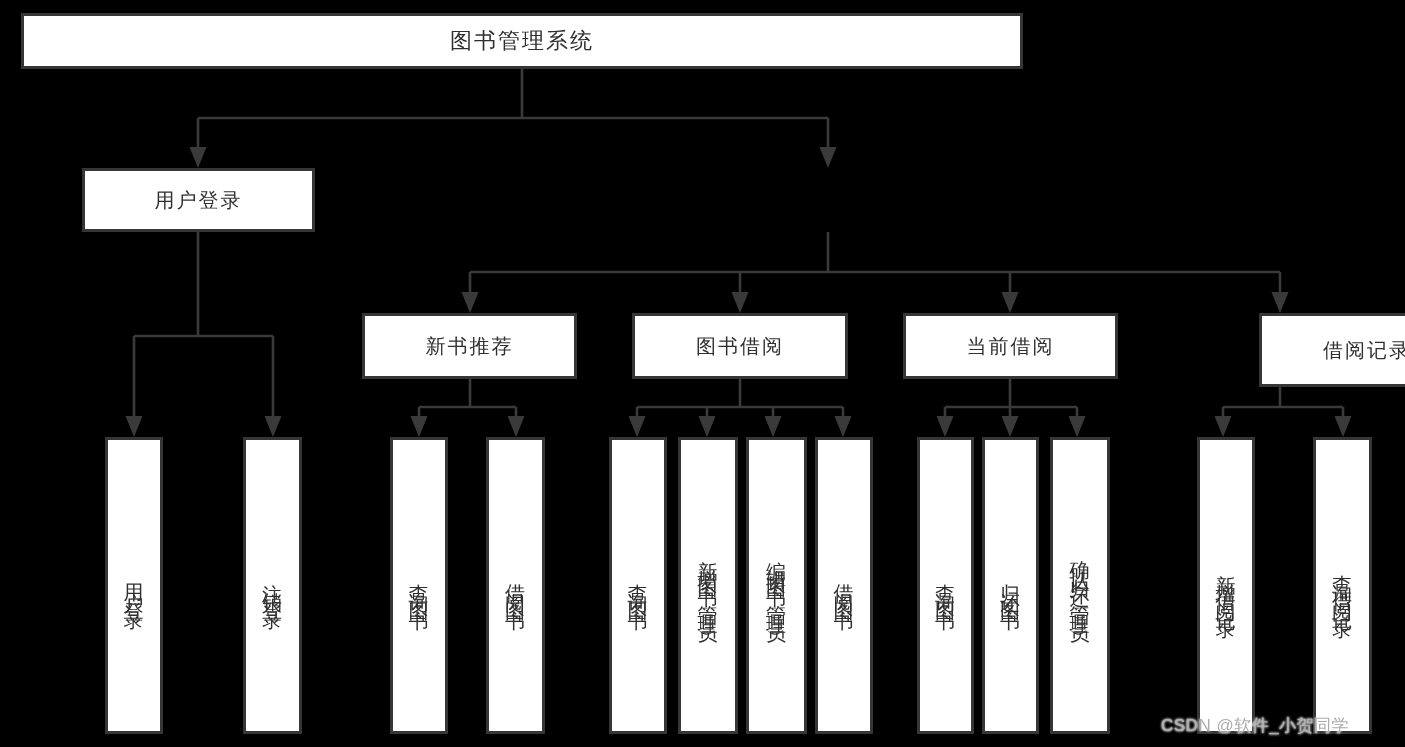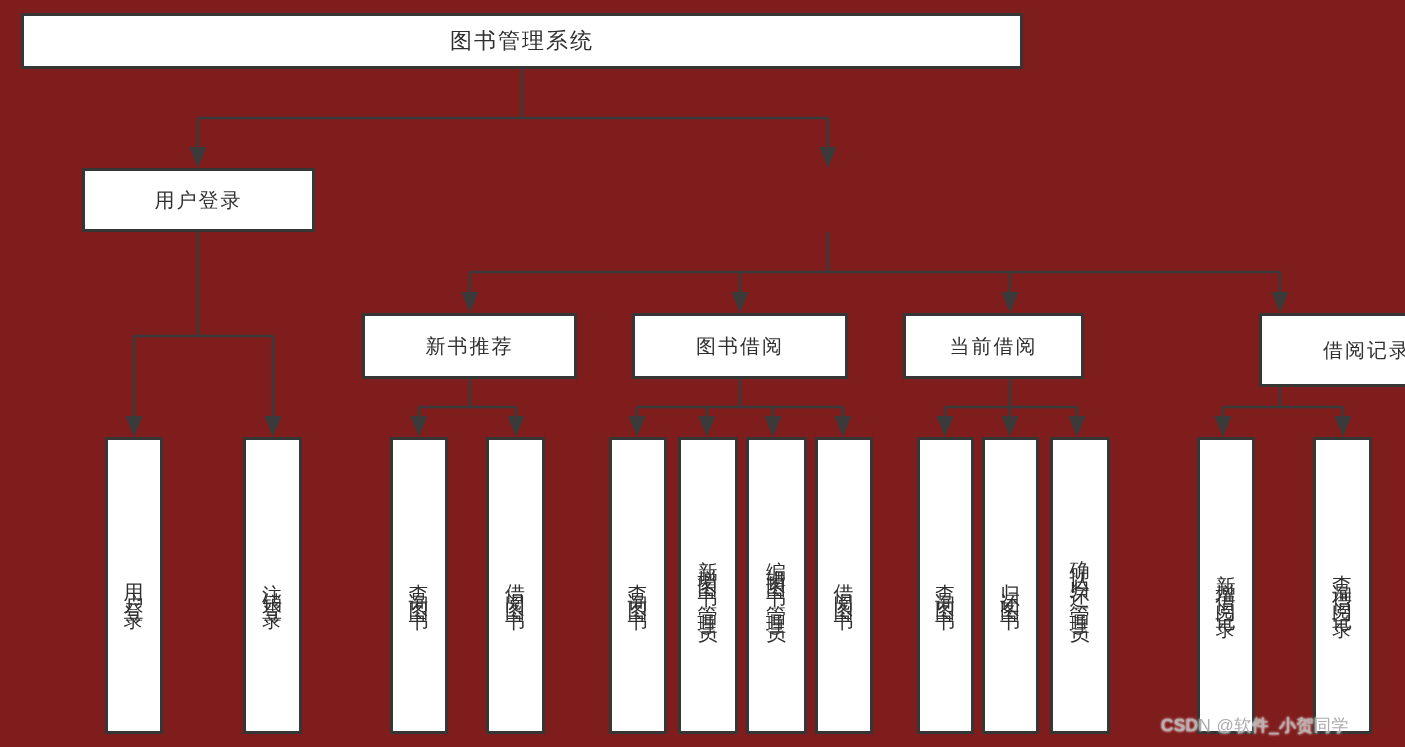--- a/index.html
+++ b/index.html
@@ -1,20 +1,20 @@
 <!DOCTYPE html>
 <html><head>
 <meta charset="utf-8">
 <style>
   html, body { margin: 0; padding: 0; background: #ffffff; }
   .canvas {
     position: relative;
     width: 1405px;
     height: 747px;
-    background: #7f1d1d;
+    background: #000000;
     font-family: "Liberation Sans", "DejaVu Sans", sans-serif;
     overflow: hidden;
   }
   svg.connectors {
     position: absolute;
     left: 0; top: 0;
     width: 1405px; height: 747px;
   }
   .box {
     position: absolute;
@@ -37,21 +37,21 @@
     white-space: nowrap;
   }
   
   .n-root   { left: 21px;  top: 13px;  width: 1002px; height: 56px; }
   
   .n-l2a    { left: 82px;  top: 168px; width: 233px;  height: 64px; }
   .n-l2b    { left: 712px; top: 168px; width: 235px;  height: 64px; }
   
   .n-l3a    { left: 362px;  top: 313px; width: 215px; height: 66px; }
   .n-l3b    { left: 632px;  top: 313px; width: 216px; height: 66px; }
-  .n-l3c    { left: 903px;  top: 313px; width: 181px; height: 66px; }
+  .n-l3c    { left: 903px;  top: 313px; width: 215px; height: 66px; }
   .n-l3d    { left: 1228px; top: 313px; width: 216px; height: 74px; margin-left: 31px; }
   
   .leaf     { top: 437px; height: 297px; }
   .n-g1a { left: 105px;  width: 58px; }
   .n-g1b { left: 243px;  width: 59px; }
   .n-g2a { left: 390px;  width: 58px; }
   .n-g2b { left: 486px;  width: 59px; }
   .n-g3a { left: 609px;  width: 58px; }
   .n-g3b { left: 678px;  width: 60px; }
   .n-g3c { left: 746px;  width: 61px; }

